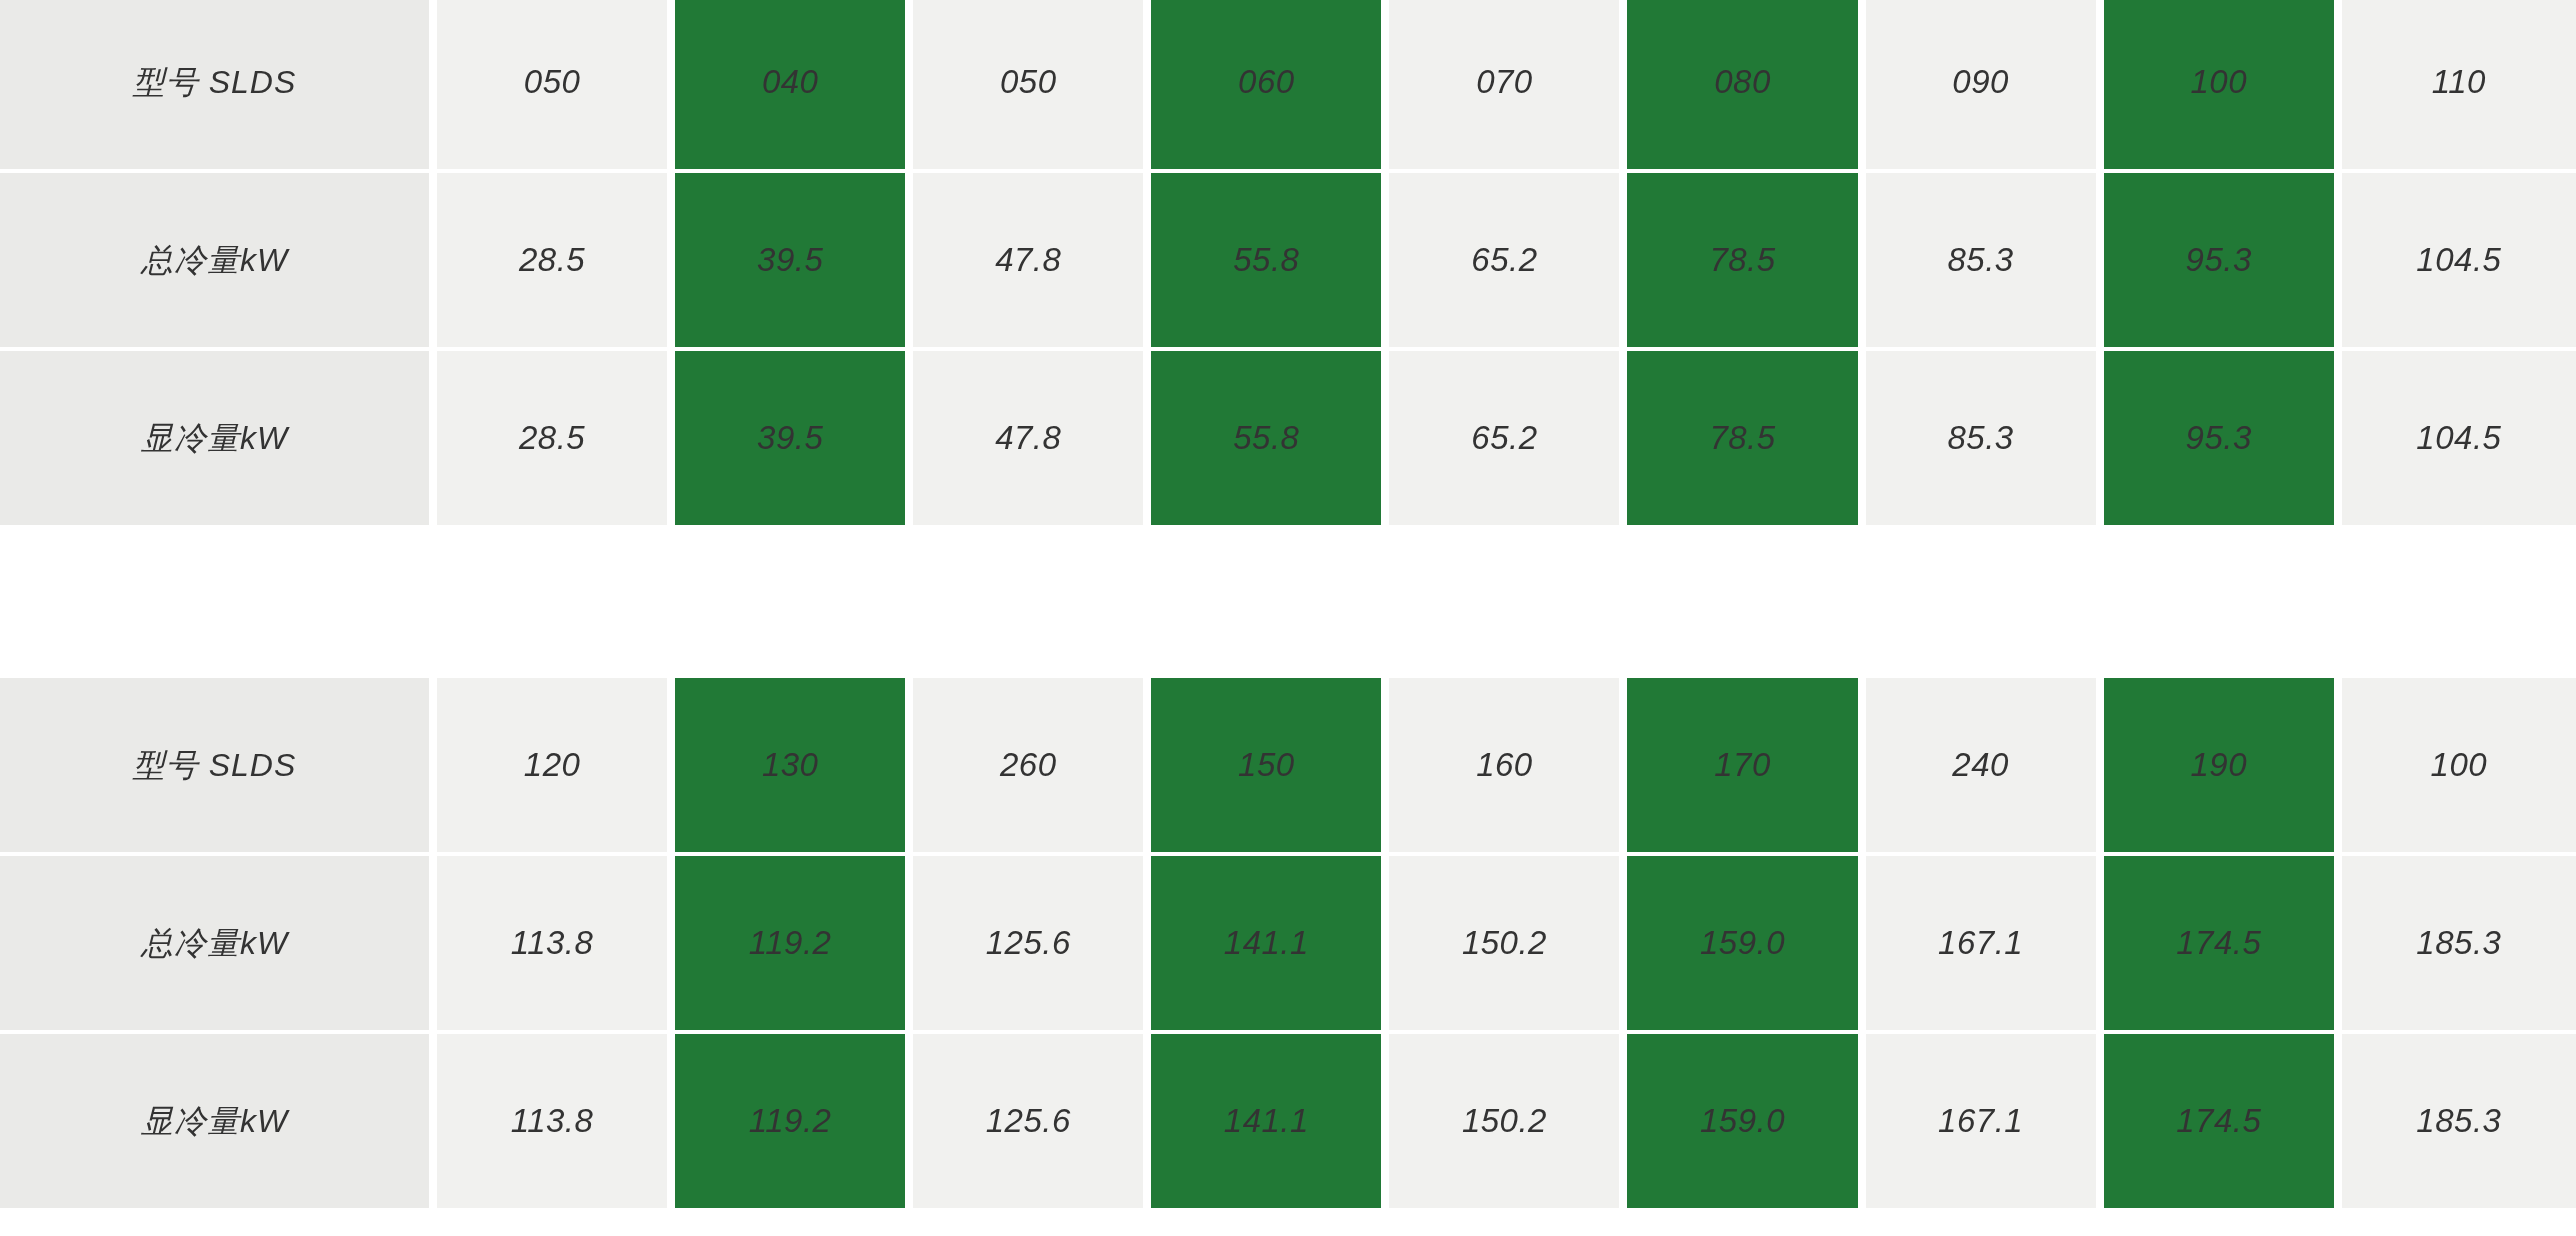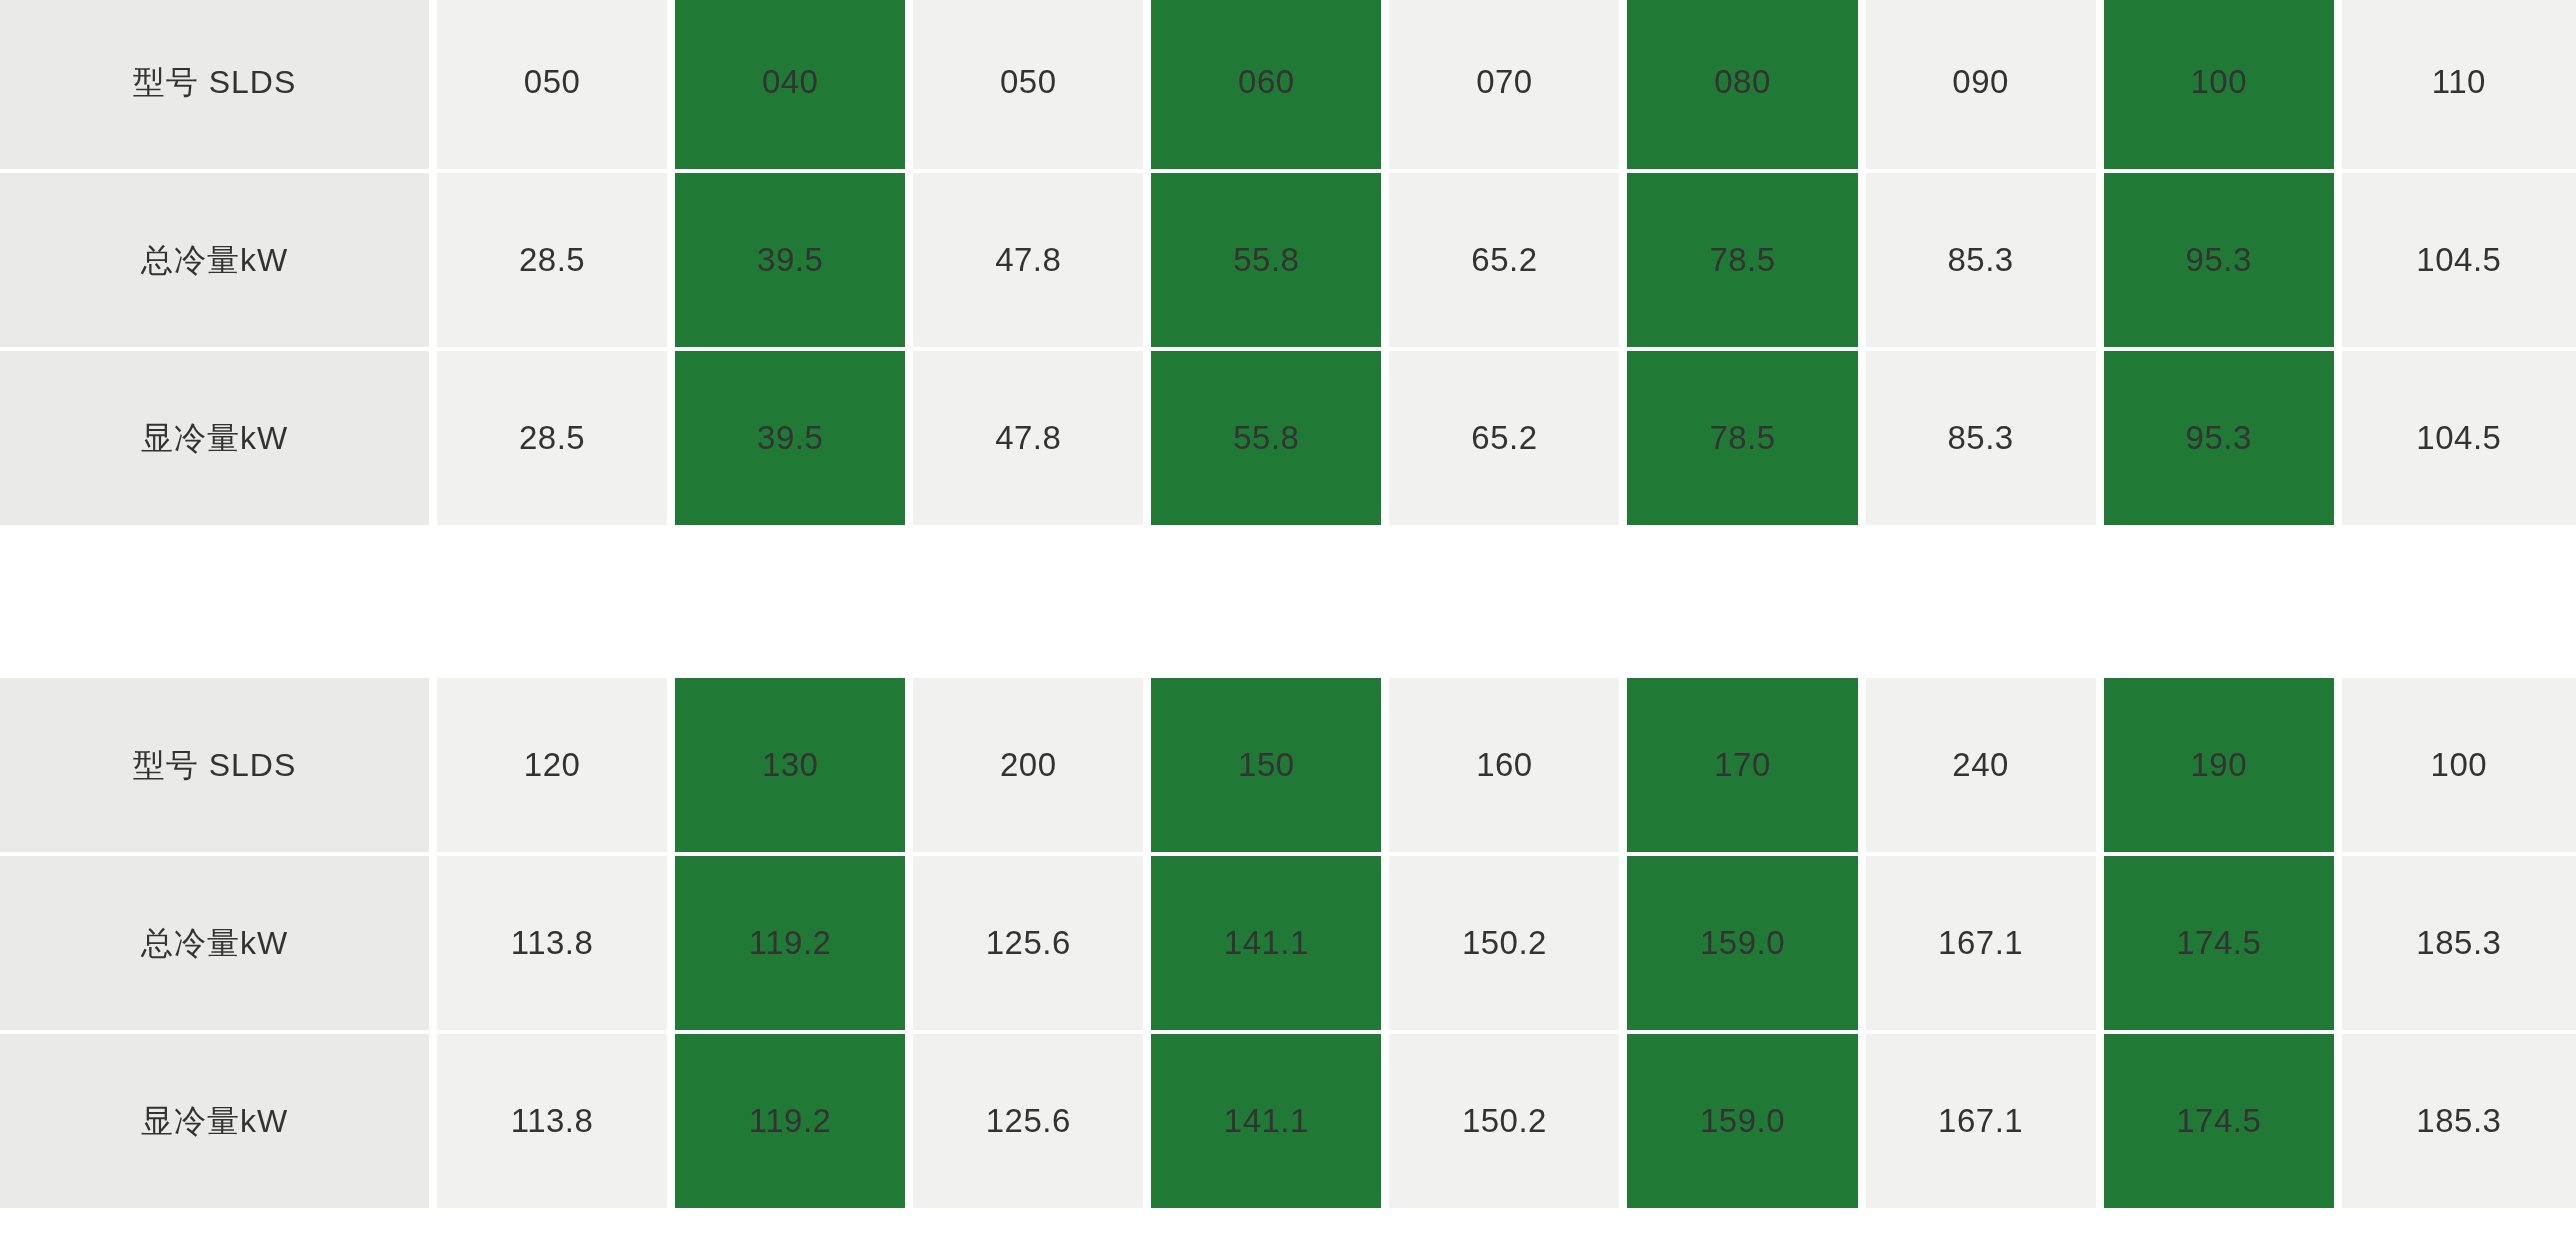--- a/index.html
+++ b/index.html
@@ -12,20 +12,21 @@
     height: 1236px;
     overflow: hidden;
     font-family: "Liberation Sans", "DejaVu Sans", sans-serif;
   }
 
   .sheet {
     position: relative;
     width: 2576px;
     height: 1132px;
     background: #ffffff;
+    font-style: italic;
   }
 
   .spec-table {
     width: 2576px;
     border-collapse: separate;
     border-spacing: 0;
     table-layout: fixed;
   }
 
   
@@ -203,21 +204,21 @@
             <td class="cell-label">
               <span class="cell-text">型号 SLDS</span>
             </td>
             <td class="cell-data tone-light">
               <span class="cell-text">120</span>
             </td>
             <td class="cell-data tone-green">
               <span class="cell-text">130</span>
             </td>
             <td class="cell-data tone-light">
-              <span class="cell-text">200</span>
+              <span class="cell-text">260</span>
             </td>
             <td class="cell-data tone-green">
               <span class="cell-text">150</span>
             </td>
             <td class="cell-data tone-light">
               <span class="cell-text">160</span>
             </td>
             <td class="cell-data tone-green">
               <span class="cell-text">170</span>
             </td>

